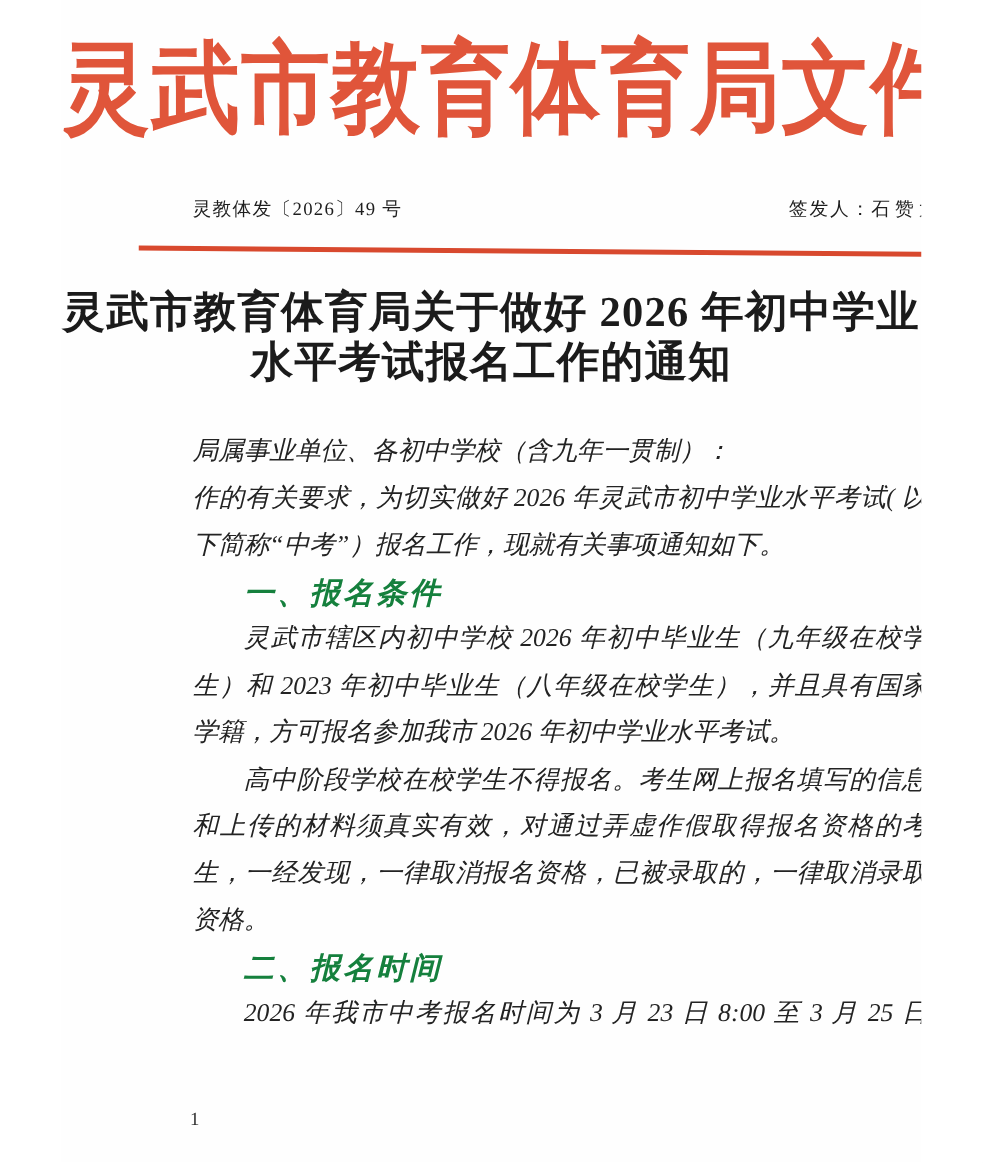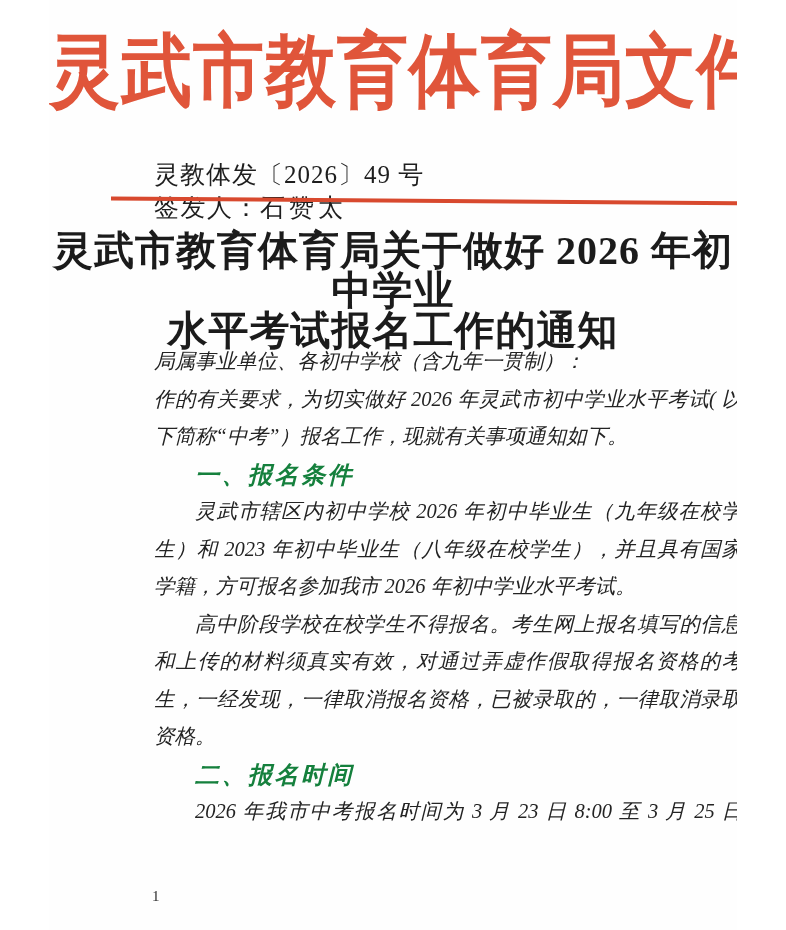--- a/index.html
+++ b/index.html
@@ -31,23 +31,22 @@
   }
   
   .doc-row {
     position: absolute;
     top: 158px;
     left: 105px;
     width: 600px;
     display: flex;
     justify-content: space-between;
     align-items: baseline;
-    font-size: 25px;
+    font-size: 15px;
     color: #1e1e1e;
-    flex-direction: column;
   }
   .doc-number { letter-spacing: 1px; }
   .issuer { letter-spacing: 1.5px; }
   .issuer-name { letter-spacing: 4px; font-family: "Liberation Serif", "DejaVu Serif", serif; }
   
   .red-rule {
     position: absolute;
     top: 199px;
     left: 62px;
     width: 663px;
@@ -55,21 +54,21 @@
     background: #D8492E;
     transform: rotate(0.45deg);
   }
   
   .doc-title {
     position: absolute;
     top: 231px;
     left: 0;
     width: 100%;
     text-align: center;
-    font-size: 40px;
+    font-size: 34px;
     font-weight: 700;
     line-height: 40px;
     color: #1b1b1b;
     letter-spacing: 1px;
   }
   
   .doc-body {
     position: absolute;
     top: 343px;
     left: 105px;

